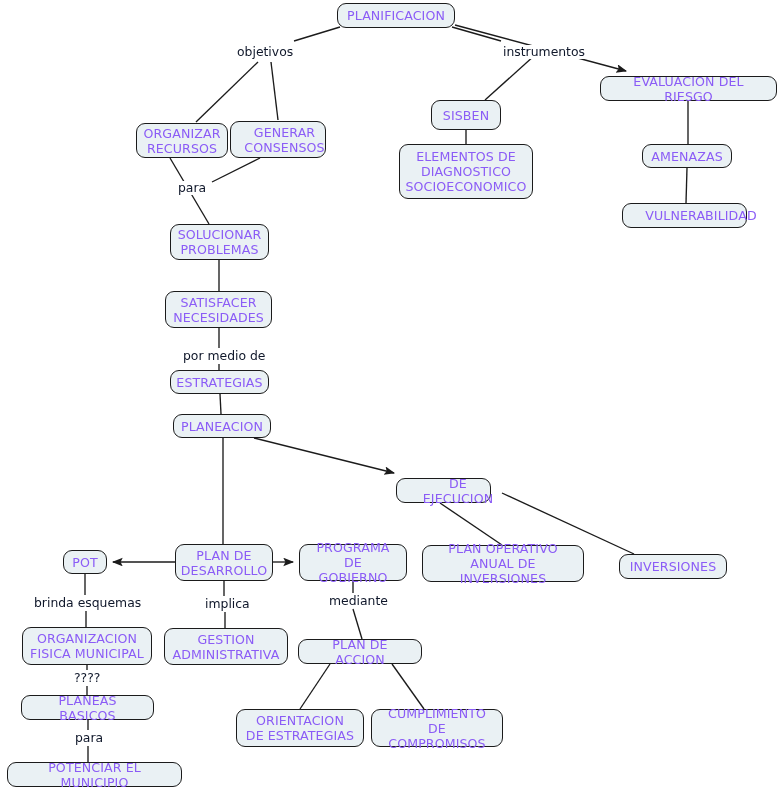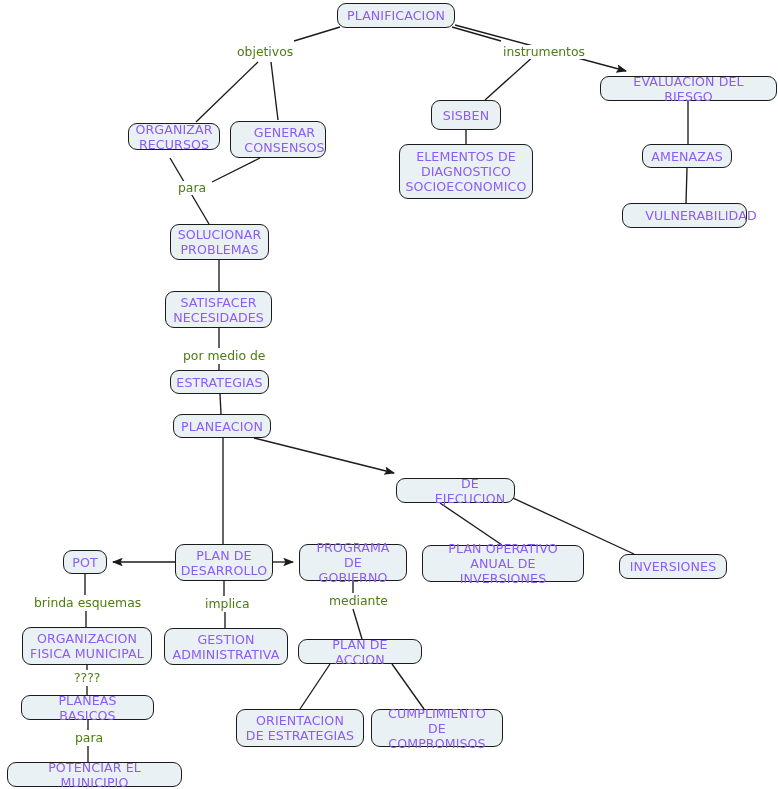--- a/index.html
+++ b/index.html
@@ -39,21 +39,21 @@
     letter-spacing: 0.1px;
     text-align: center;
     display: flex;
     align-items: center;
     justify-content: center;
     padding: 2px 7px;
     white-space: pre-line;
   }
   .link-label {
     position: absolute;
-    color: #4d7c0f;
+    color: #0f172a;
     font-family: "DejaVu Sans", sans-serif;
     font-size: 12.4px;
     line-height: 14px;
     text-align: right;
     white-space: nowrap;
     background: #ffffff;
     padding: 0 2px;
   }
 </style>
 </head>
@@ -132,38 +132,38 @@
       <line x1="88" y1="746" x2="88" y2="762"></line>
 
       <line x1="330" y1="664" x2="300" y2="709"></line>
 
       <line x1="392" y1="664" x2="424" y2="709"></line>
     </g>
   </svg>
 
   <div id="nodes">
       <div class="node" style="left: 337px; top: 3px; width: 118px; height: 25px;">PLANIFICACION</div>
-      <div class="node" style="left: 128px; top: 123px; width: 92px; height: 27px;">ORGANIZAR
+      <div class="node" style="left: 136px; top: 123px; width: 92px; height: 35px;">ORGANIZAR
 RECURSOS</div>
       <div class="node" style="left: 230px; top: 121px; width: 96px; height: 37px; padding-left: 20px;">GENERAR
 CONSENSOS</div>
       <div class="node" style="left: 170px; top: 224px; width: 99px; height: 36px;">SOLUCIONAR
 PROBLEMAS</div>
       <div class="node" style="left: 165px; top: 291px; width: 107px; height: 37px;">SATISFACER
 NECESIDADES</div>
       <div class="node" style="left: 170px; top: 370px; width: 99px; height: 24px;">ESTRATEGIAS</div>
       <div class="node" style="left: 173px; top: 414px; width: 98px; height: 24px;">PLANEACION</div>
       <div class="node" style="left: 431px; top: 100px; width: 70px; height: 30px;">SISBEN</div>
       <div class="node" style="left: 399px; top: 144px; width: 134px; height: 55px;">ELEMENTOS DE
 DIAGNOSTICO
 SOCIOECONOMICO</div>
       <div class="node" style="left: 600px; top: 76px; width: 177px; height: 25px;">EVALUACION DEL RIESGO</div>
       <div class="node" style="left: 642px; top: 144px; width: 90px; height: 24px;">AMENAZAS</div>
       <div class="node" style="left: 622px; top: 203px; width: 125px; height: 25px; padding-left: 40px;">VULNERABILIDAD</div>
-      <div class="node" style="left: 396px; top: 478px; width: 119px; height: 25px; padding-left: 36px;">DE EJECUCION</div>
+      <div class="node" style="left: 396px; top: 478px; width: 95px; height: 25px; padding-left: 36px;">DE EJECUCION</div>
       <div class="node" style="left: 422px; top: 545px; width: 162px; height: 37px;">PLAN OPERATIVO
 ANUAL DE INVERSIONES</div>
       <div class="node" style="left: 619px; top: 554px; width: 108px; height: 25px;">INVERSIONES</div>
       <div class="node" style="left: 175px; top: 544px; width: 98px; height: 37px;">PLAN DE
 DESARROLLO</div>
       <div class="node" style="left: 63px; top: 550px; width: 44px; height: 24px;">POT</div>
       <div class="node" style="left: 299px; top: 544px; width: 108px; height: 37px;">PROGRAMA DE
 GOBIERNO</div>
       <div class="node" style="left: 22px; top: 627px; width: 130px; height: 38px;">ORGANIZACION
 FISICA MUNICIPAL</div>

